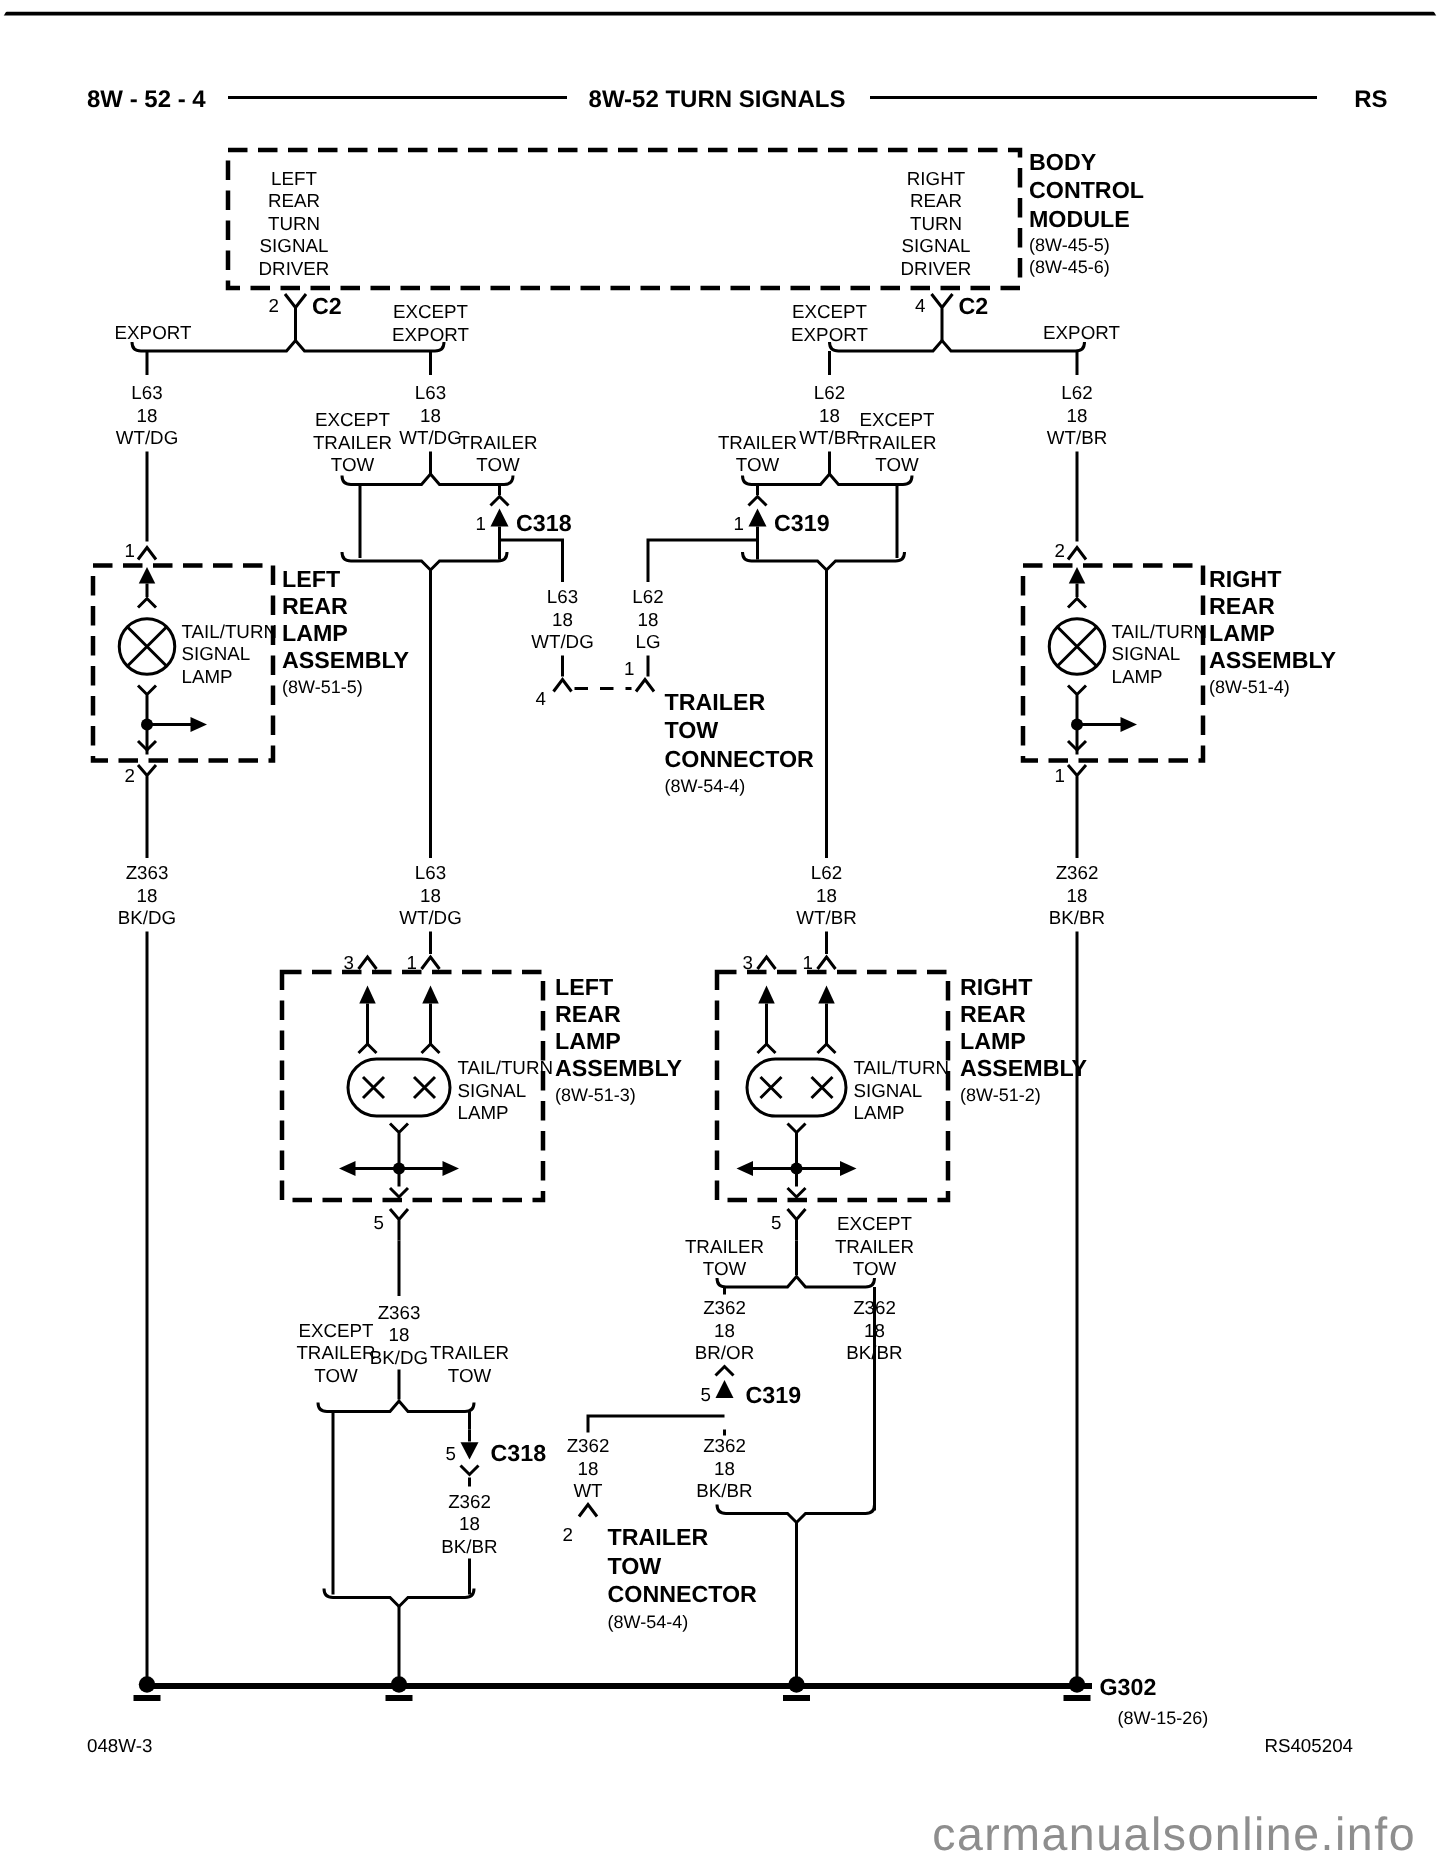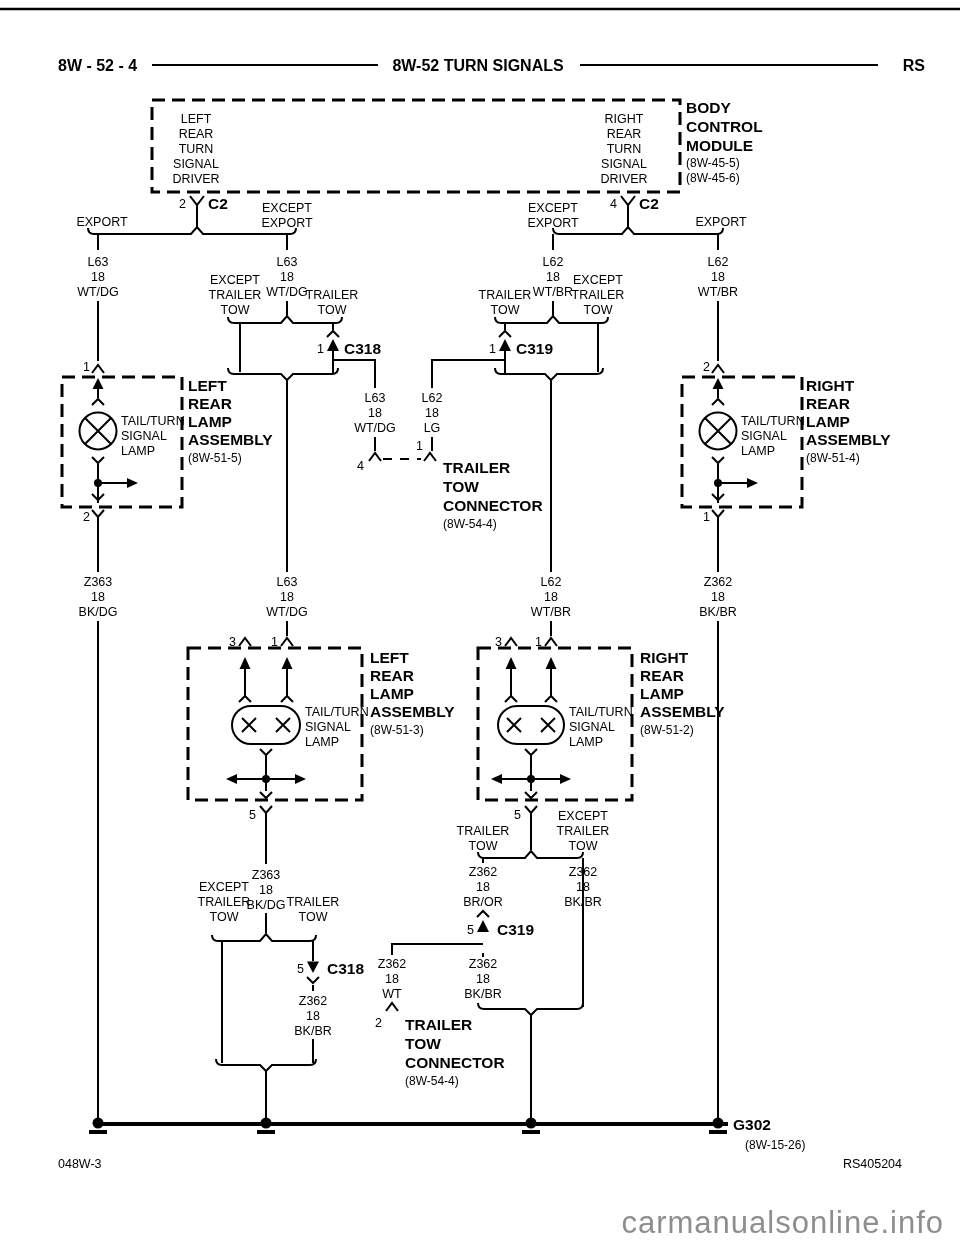--- a/index.html
+++ b/index.html
@@ -1,17 +1,17 @@
 <!DOCTYPE html>
 <html><head>
 <meta charset="utf-8">
 <style>
   html,body{margin:0;padding:0;background:#fff;}
   .page{position:relative;width:960px;height:1242px;background:#fff;overflow:hidden;
-        font-family:"Liberation Sans",sans-serif;}
+        font-family:"Liberation Sans",sans-serif;border-radius:20px;}
   svg text{fill:#000;font-family:"Liberation Sans",sans-serif;}
   .w{stroke:#000;stroke-width:2;fill:none;}
   .w4{stroke:#000;stroke-width:4;fill:none;}
   .dashbox{stroke:#000;stroke-width:3;fill:none;stroke-dasharray:13 7;}
   .dashwire{stroke:#000;stroke-width:2;fill:none;stroke-dasharray:9 8;}
   .blk{fill:#000;stroke:none;}
   .t{font-size:12.5px;}
   .tm{font-size:12.5px;text-anchor:middle;}
   .te{font-size:12.5px;text-anchor:end;}
   .tb{font-size:15.5px;font-weight:bold;}

